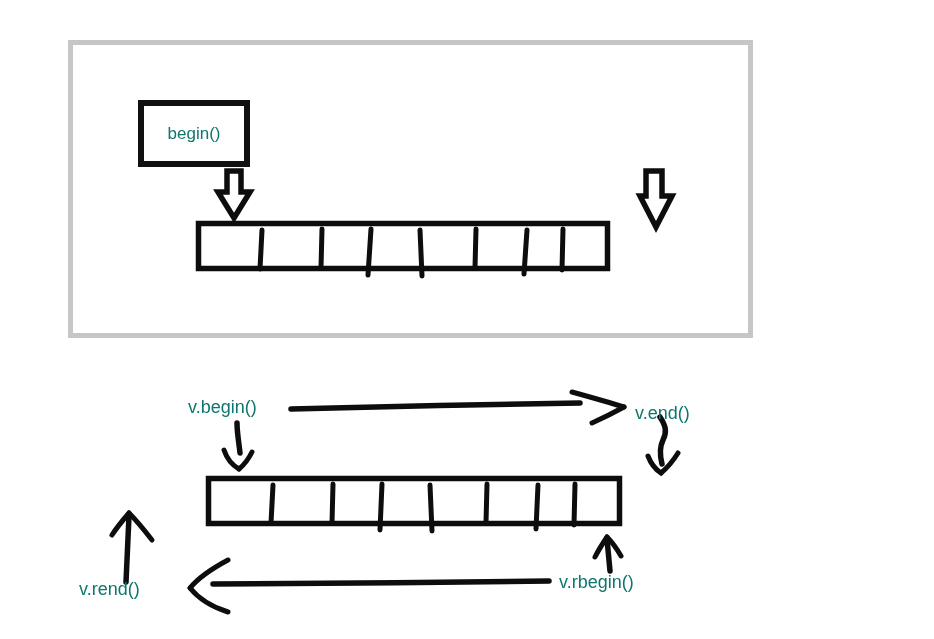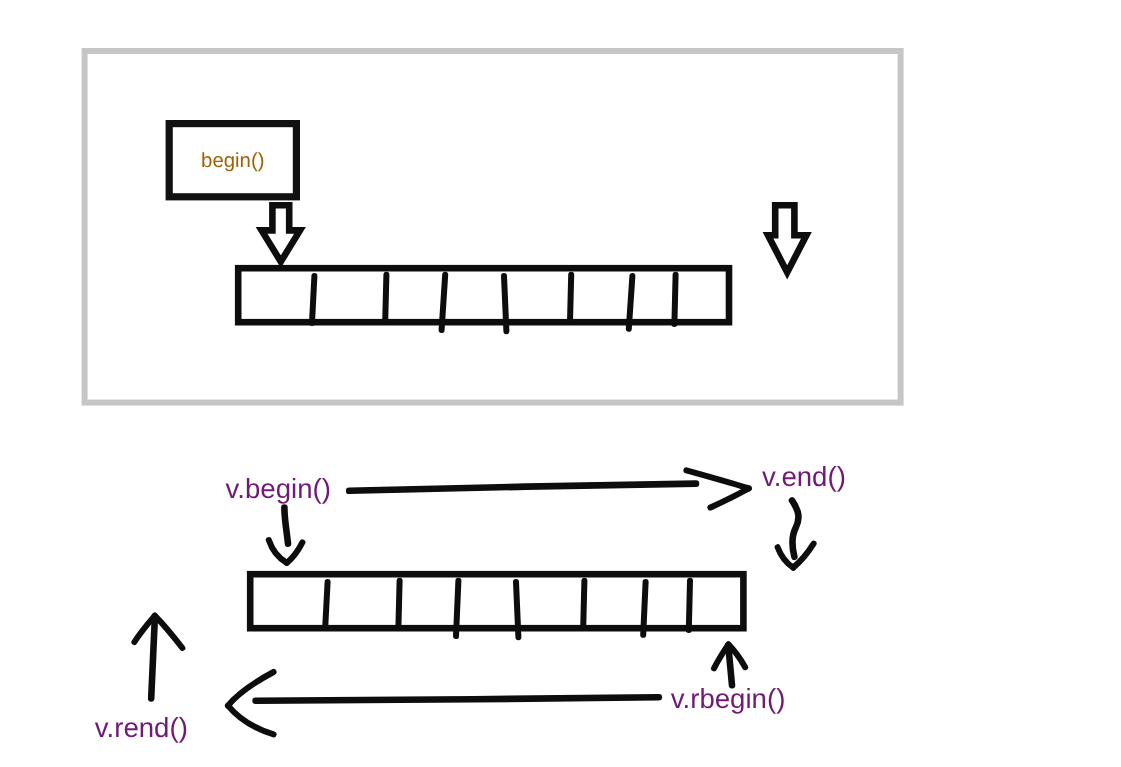--- a/index.html
+++ b/index.html
@@ -24,45 +24,45 @@
     border: 5px solid #c6c6c6;
     background: #ffffff;
   }
   .labelbox {
     position: absolute;
     border: 6px solid #111111;
     background: #ffffff;
     display: flex;
     align-items: center;
     justify-content: center;
-    color: #a16207;
+    color: #0f766e;
     font-size: 17px;
   }
   .begin-box {
     left: 138px;
     top: 100px;
     width: 100px;
     height: 55px;
   }
   .end-box {
     left: 579px;
     top: 99px;
     width: 92px;
     height: 53px;
   }
   .lbl {
     position: absolute;
-    color: #701a75;
-    font-size: 23px;
+    color: #0f766e;
+    font-size: 18px;
     line-height: 22px;
     white-space: nowrap;
   }
   .lbl-vbegin  { left: 188px; top: 396px; }
-  .lbl-vend    { left: 635px; top: 386px; }
-  .lbl-vrend   { left: 79px;  top: 595px; text-align: right; }
+  .lbl-vend    { left: 635px; top: 402px; }
+  .lbl-vrend   { left: 79px;  top: 578px; text-align: right; }
   .lbl-vrbegin { left: 559px; top: 571px; text-align: right; }
   svg.ink {
     position: absolute;
     left: 0;
     top: 0;
     width: 934px;
     height: 639px;
   }
 </style>
 </head>

